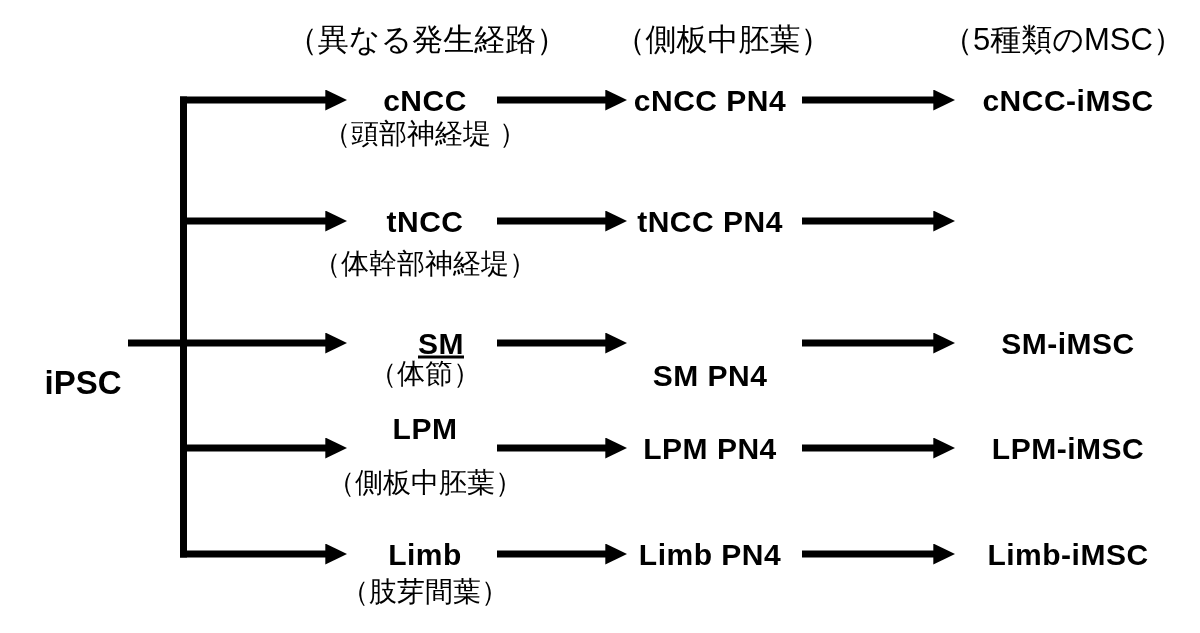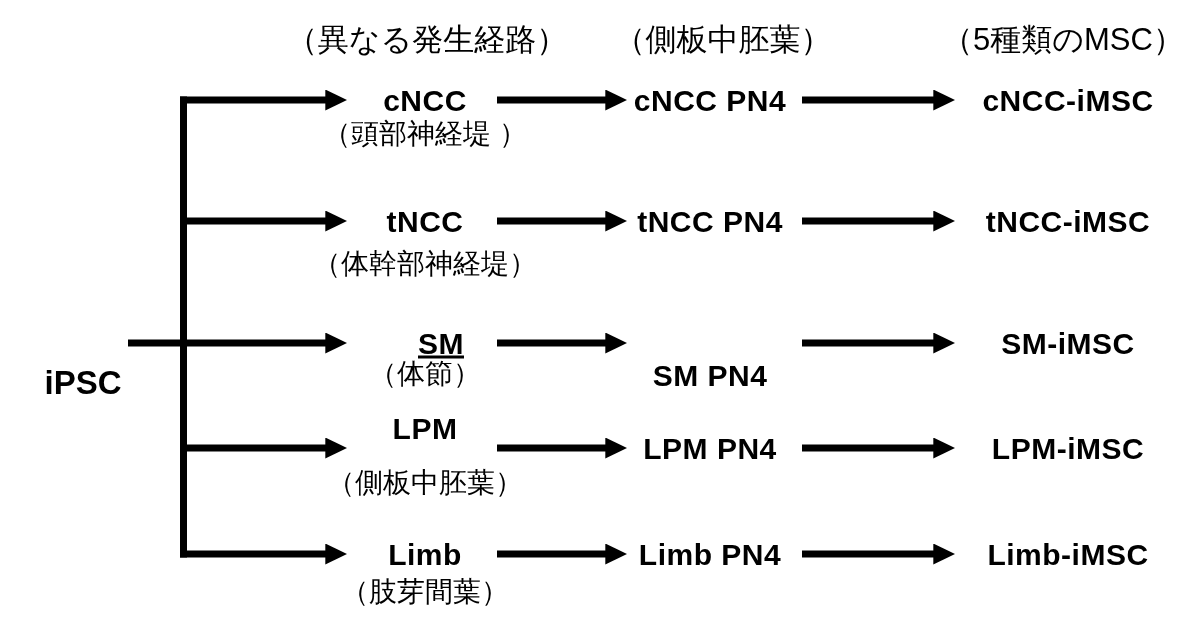--- a/index.html
+++ b/index.html
@@ -90,21 +90,20 @@
   <div class="lbl root" style="left:83px; top:343px;margin-top:40px;">iPSC</div>
 
   <div class="lbl stage" style="left:425px; top:100px;">cNCC</div>
   <div class="lbl sub" style="left:425px; top:134px;">（頭部神経堤 ）</div>
   <div class="lbl stage" style="left:710px; top:100px;">cNCC PN4</div>
   <div class="lbl stage" style="left:1068px; top:100px;">cNCC-iMSC</div>
 
   <div class="lbl stage" style="left:425px; top:221px;">tNCC</div>
   <div class="lbl sub" style="left:425px; top:264px;">（体幹部神経堤）</div>
   <div class="lbl stage" style="left:710px; top:221px;">tNCC PN4</div>
-  <div class="lbl stage" style="left:1068px; top:221px;">tNCC-iMSC</div>
 
   <div class="lbl stage" style="left:441px; top:343px;text-decoration:underline;">SM</div>
   <div class="lbl sub" style="left:425px; top:374px;">（体節）</div>
   <div class="lbl stage" style="left:710px; top:343px;margin-top:32px;">SM PN4</div>
   <div class="lbl stage" style="left:1068px; top:343px;">SM-iMSC</div>
 
   <div class="lbl stage" style="left:425px; top:428px;">LPM</div>
   <div class="lbl sub" style="left:425px; top:483px;">（側板中胚葉）</div>
   <div class="lbl stage" style="left:710px; top:448px;">LPM PN4</div>
   <div class="lbl stage" style="left:1068px; top:448px;">LPM-iMSC</div>

